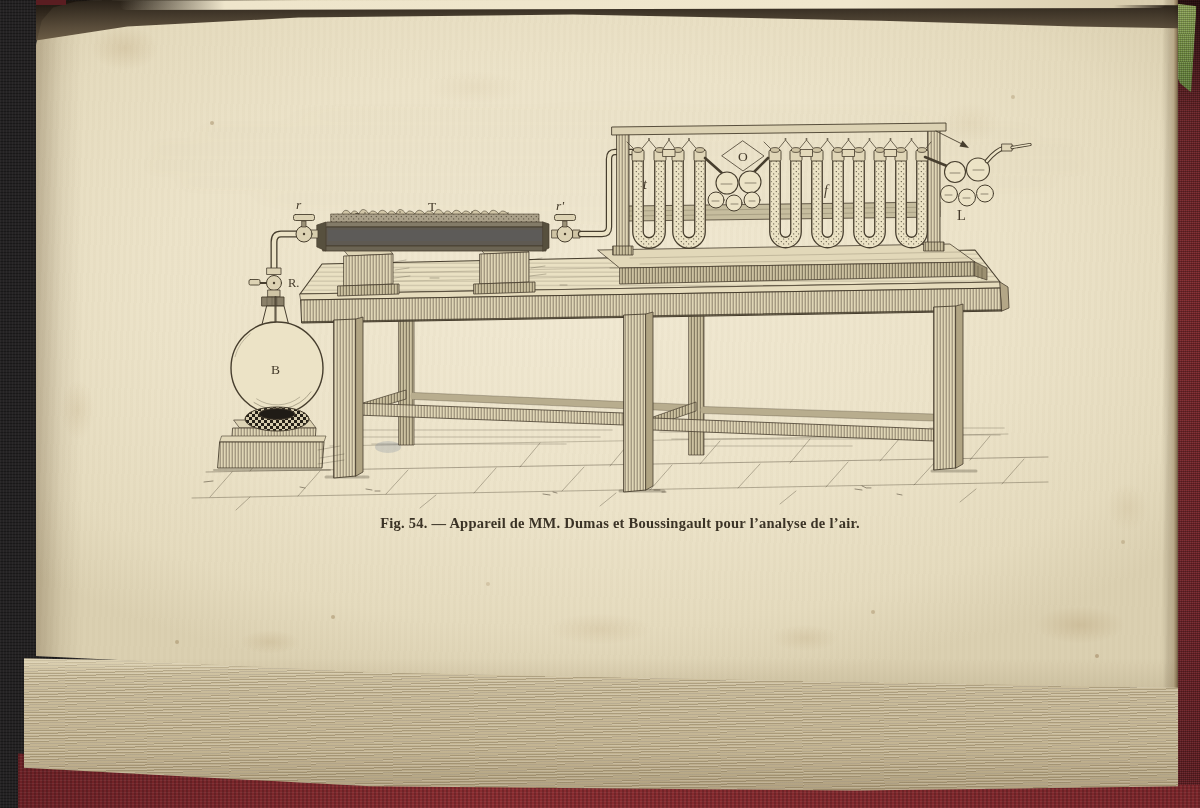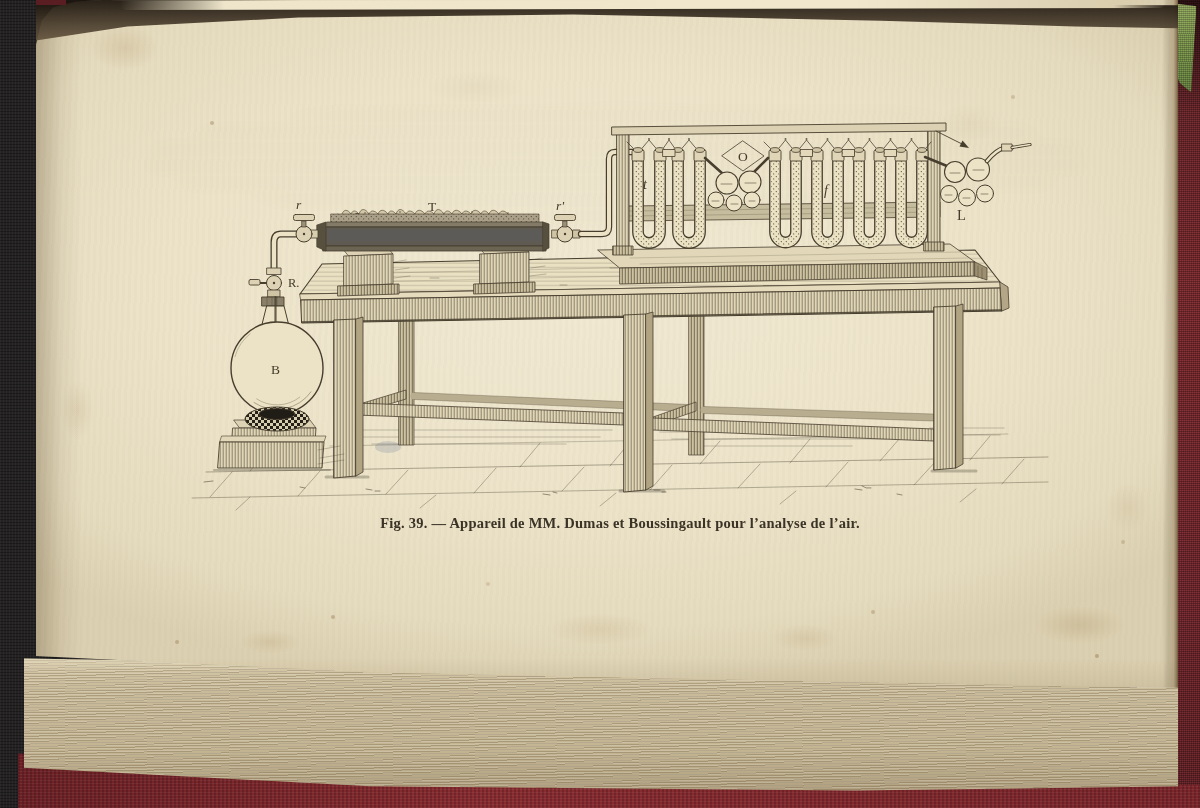--- a/index.html
+++ b/index.html
@@ -391,21 +391,21 @@
           <text x="288" y="287" font-size="12.5">R.</text>
           <text x="271" y="374">B</text>
           <text x="643" y="189" font-style="italic" font-size="14">t</text>
           <text x="738" y="161">O</text>
           <text x="824" y="195" font-style="italic" font-size="14">f</text>
           <text x="957" y="220" font-size="14.5">L</text>
         </g>
       </g>
     </svg>
 
-    <div class="caption">Fig. 39. — Appareil de MM. Dumas et Boussingault pour l’analyse de l’air.</div>
+    <div class="caption">Fig. 54. — Appareil de MM. Dumas et Boussingault pour l’analyse de l’air.</div>
   </div>
 
   <div class="stain" style="left:80px;top:18px;width:90px;height:60px;background:radial-gradient(closest-side, rgba(139,101,47,.14), transparent 75%);"></div>
   <div class="stain" style="left:55px;top:370px;width:45px;height:80px;background:radial-gradient(closest-side, rgba(139,101,47,.10), transparent 75%);"></div>
   <div class="stain" style="left:1020px;top:600px;width:120px;height:50px;background:radial-gradient(closest-side, rgba(139,101,47,.16), transparent 75%);"></div>
   <div class="stain" style="left:530px;top:608px;width:140px;height:42px;background:radial-gradient(closest-side, rgba(139,101,47,.10), transparent 75%);"></div>
   <div class="stain" style="left:230px;top:626px;width:80px;height:32px;background:radial-gradient(closest-side, rgba(139,101,47,.12), transparent 75%);"></div>
   <div class="stain" style="left:760px;top:620px;width:90px;height:36px;background:radial-gradient(closest-side, rgba(139,101,47,.11), transparent 75%);"></div>
   <div class="stain" style="left:930px;top:95px;width:80px;height:55px;background:radial-gradient(closest-side, rgba(139,101,47,.06), transparent 75%);"></div>
   <div class="stain" style="left:410px;top:65px;width:130px;height:45px;background:radial-gradient(closest-side, rgba(139,101,47,.05), transparent 75%);"></div>

